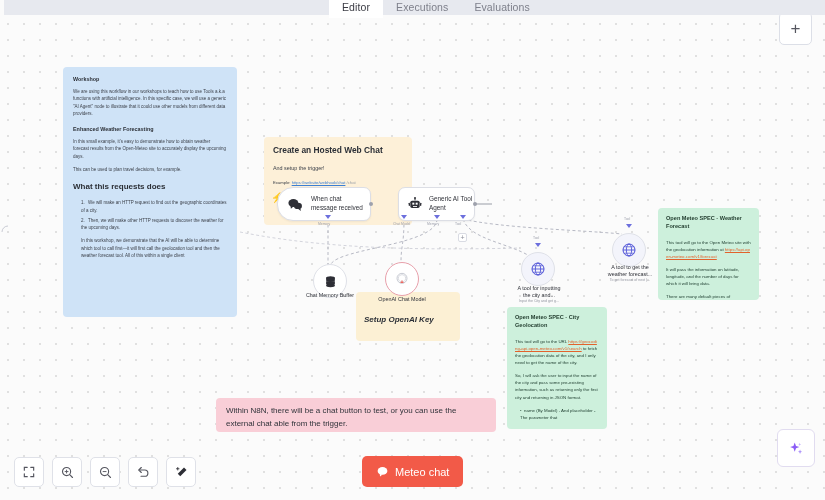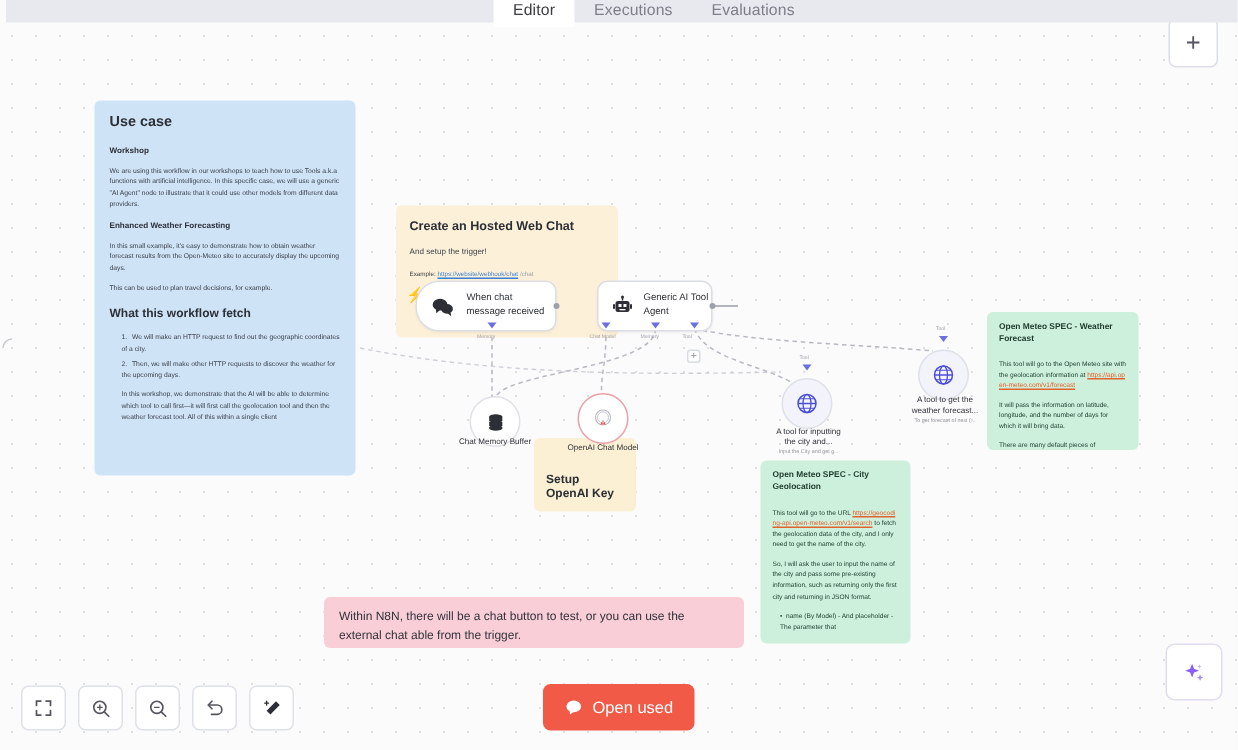--- a/index.html
+++ b/index.html
@@ -156,27 +156,26 @@
     <path d="M463 219 C 470 240, 510 243, 531 257" stroke="#b7b9c4" stroke-width="1" stroke-dasharray="3,2.5" fill="none"></path>
 
     <path d="M463 219 C 500 228, 580 230, 622 234" stroke="#b7b9c4" stroke-width="1" stroke-dasharray="3,2.5" fill="none"></path>
 
     <path d="M240 232 C 330 250, 430 250, 520 248" stroke="#c3c5cf" stroke-width="0.9" stroke-dasharray="3,2.5" fill="none" opacity="0.8"></path>
 
     <path d="M2 232 a 6 6 0 0 1 6 -6" stroke="#c9cbd4" stroke-width="1" fill="none"></path>
   </svg>
 
   <div class="note note-blue" style="left:63px; top:67px; width:174px; height:250px; padding:9px 10px;">
-    <div class="n-h2" style="margin-bottom:11px;">Use case</div>
     <div class="n-h3" style="margin-bottom:6px;">Workshop</div>
     <div class="n-p" style="margin-bottom:9px;">We are using this workflow in our workshops to teach how to use Tools a.k.a functions with artificial intelligence. In this specific case, we will use a generic "AI Agent" node to illustrate that it could use other models from different data providers.</div>
     <div class="n-h3" style="margin-bottom:6px;">Enhanced Weather Forecasting</div>
     <div class="n-p" style="margin-bottom:6px;">In this small example, it's easy to demonstrate how to obtain weather forecast results from the Open-Meteo site to accurately display the upcoming days.</div>
     <div class="n-p" style="margin-bottom:9px;">This can be used to plan travel decisions, for example.</div>
-    <div class="n-h2" style="font-size:8px; margin-bottom:8px;">What this workflow fetch</div>
+    <div class="n-h2" style="font-size:8px; margin-bottom:8px;">What this requests does</div>
     <div style="padding-left:8px;">
       <div class="n-li" style="margin-bottom:3px;">
         <span style="display:inline-block;width:7px;">1.</span><span>We will make an HTTP request to find out the geographic coordinates of a city.</span>
       </div>
       <div class="n-li" style="margin-bottom:6px;">
         <span style="display:inline-block;width:7px;">2.</span><span>Then, we will make other HTTP requests to discover the weather for the upcoming days.</span>
       </div>
       <div class="n-p">In this workshop, we demonstrate that the AI will be able to determine which tool to call first—it will first call the geolocation tool and then the weather forecast tool. All of this within a single client</div>
     </div>
   </div>
@@ -186,21 +185,21 @@
     <div style="font-size:5.4px; color:#3a3f48; margin-top:10px;">And setup the trigger!</div>
     <div style="font-size:4.2px; color:#3a3f48; margin-top:9px; white-space:nowrap;">
       <span>Example:</span>
       <span class="n-a">https://website/webhook/chat</span>
       <span style="color:#9aa0a8;">/chat</span>
     </div>
   </div>
 
   <div style="position:absolute;left:271px;top:193px;font-size:10px;color:#f06a4a;line-height:1;">⚡</div>
 
-  <div class="note note-yellow" style="left:356px; top:292px; width:68px; height:49px; padding:6px 8px;">
+  <div class="note note-yellow" style="left:356px; top:292px; width:104px; height:49px; padding:6px 8px;font-style:italic;">
     <div style="font-size:8px; font-weight:bold; color:#2b2f36; margin-top:17px;">Setup OpenAI Key</div>
   </div>
 
   <div class="note note-green" style="left:507px; top:307px; width:100px; height:122px; padding:7px 8px;">
     <div class="g-h" style="margin-bottom:8px;">Open Meteo SPEC - City Geolocation</div>
     <div class="g-p" style="margin-bottom:6px;">
       <span>This tool will go to the URL</span>
       <span class="g-a">https://geocoding-api.open-meteo.com/v1/search</span>
       <span>to fetch the geolocation data of the city, and I only need to get the name of the city.</span>
     </div>
@@ -354,16 +353,16 @@
         <line x1="6" y1="4" x2="6" y2="8" stroke="#2e2f36" stroke-width="1.4" stroke-linecap="round"></line>
       </svg>
     </div>
   </div>
 
   <div class="open-chat">
     <svg width="13" height="13" viewBox="0 0 24 24">
       <ellipse cx="12" cy="11" rx="9" ry="7.2" fill="#ffffff"></ellipse>
       <path d="M7 16.5 L7.5 21 L12 17.5 Z" fill="#ffffff"></path>
     </svg>
-    <span>Open used</span>
+    <span>Meteo chat</span>
   </div>
 
 </div>
 
 </body></html>

